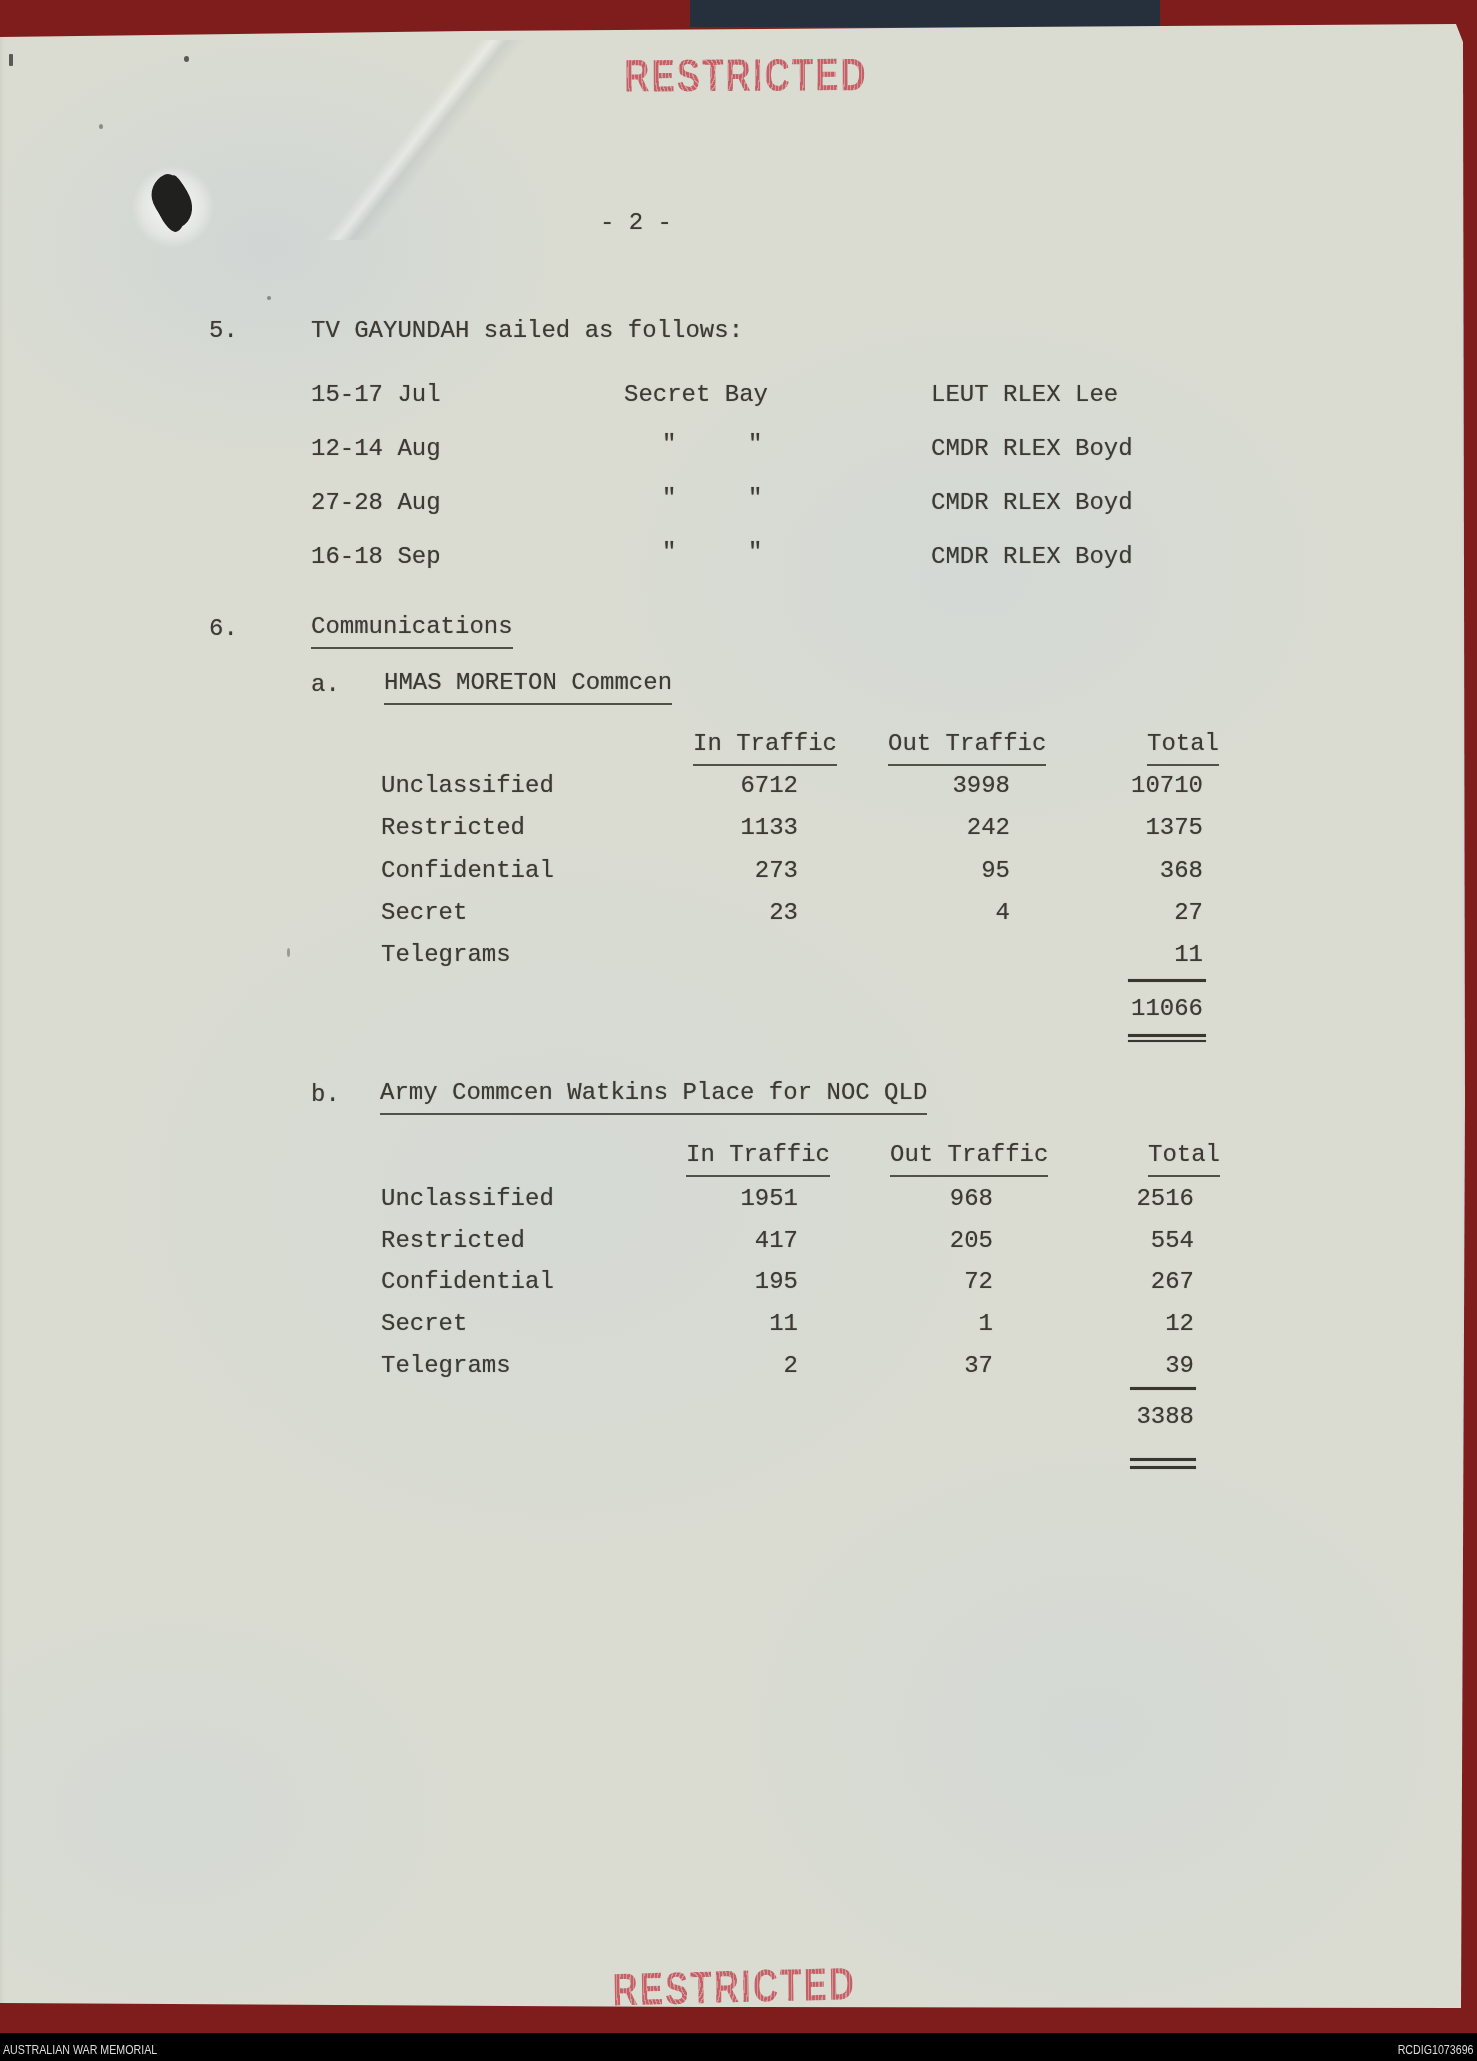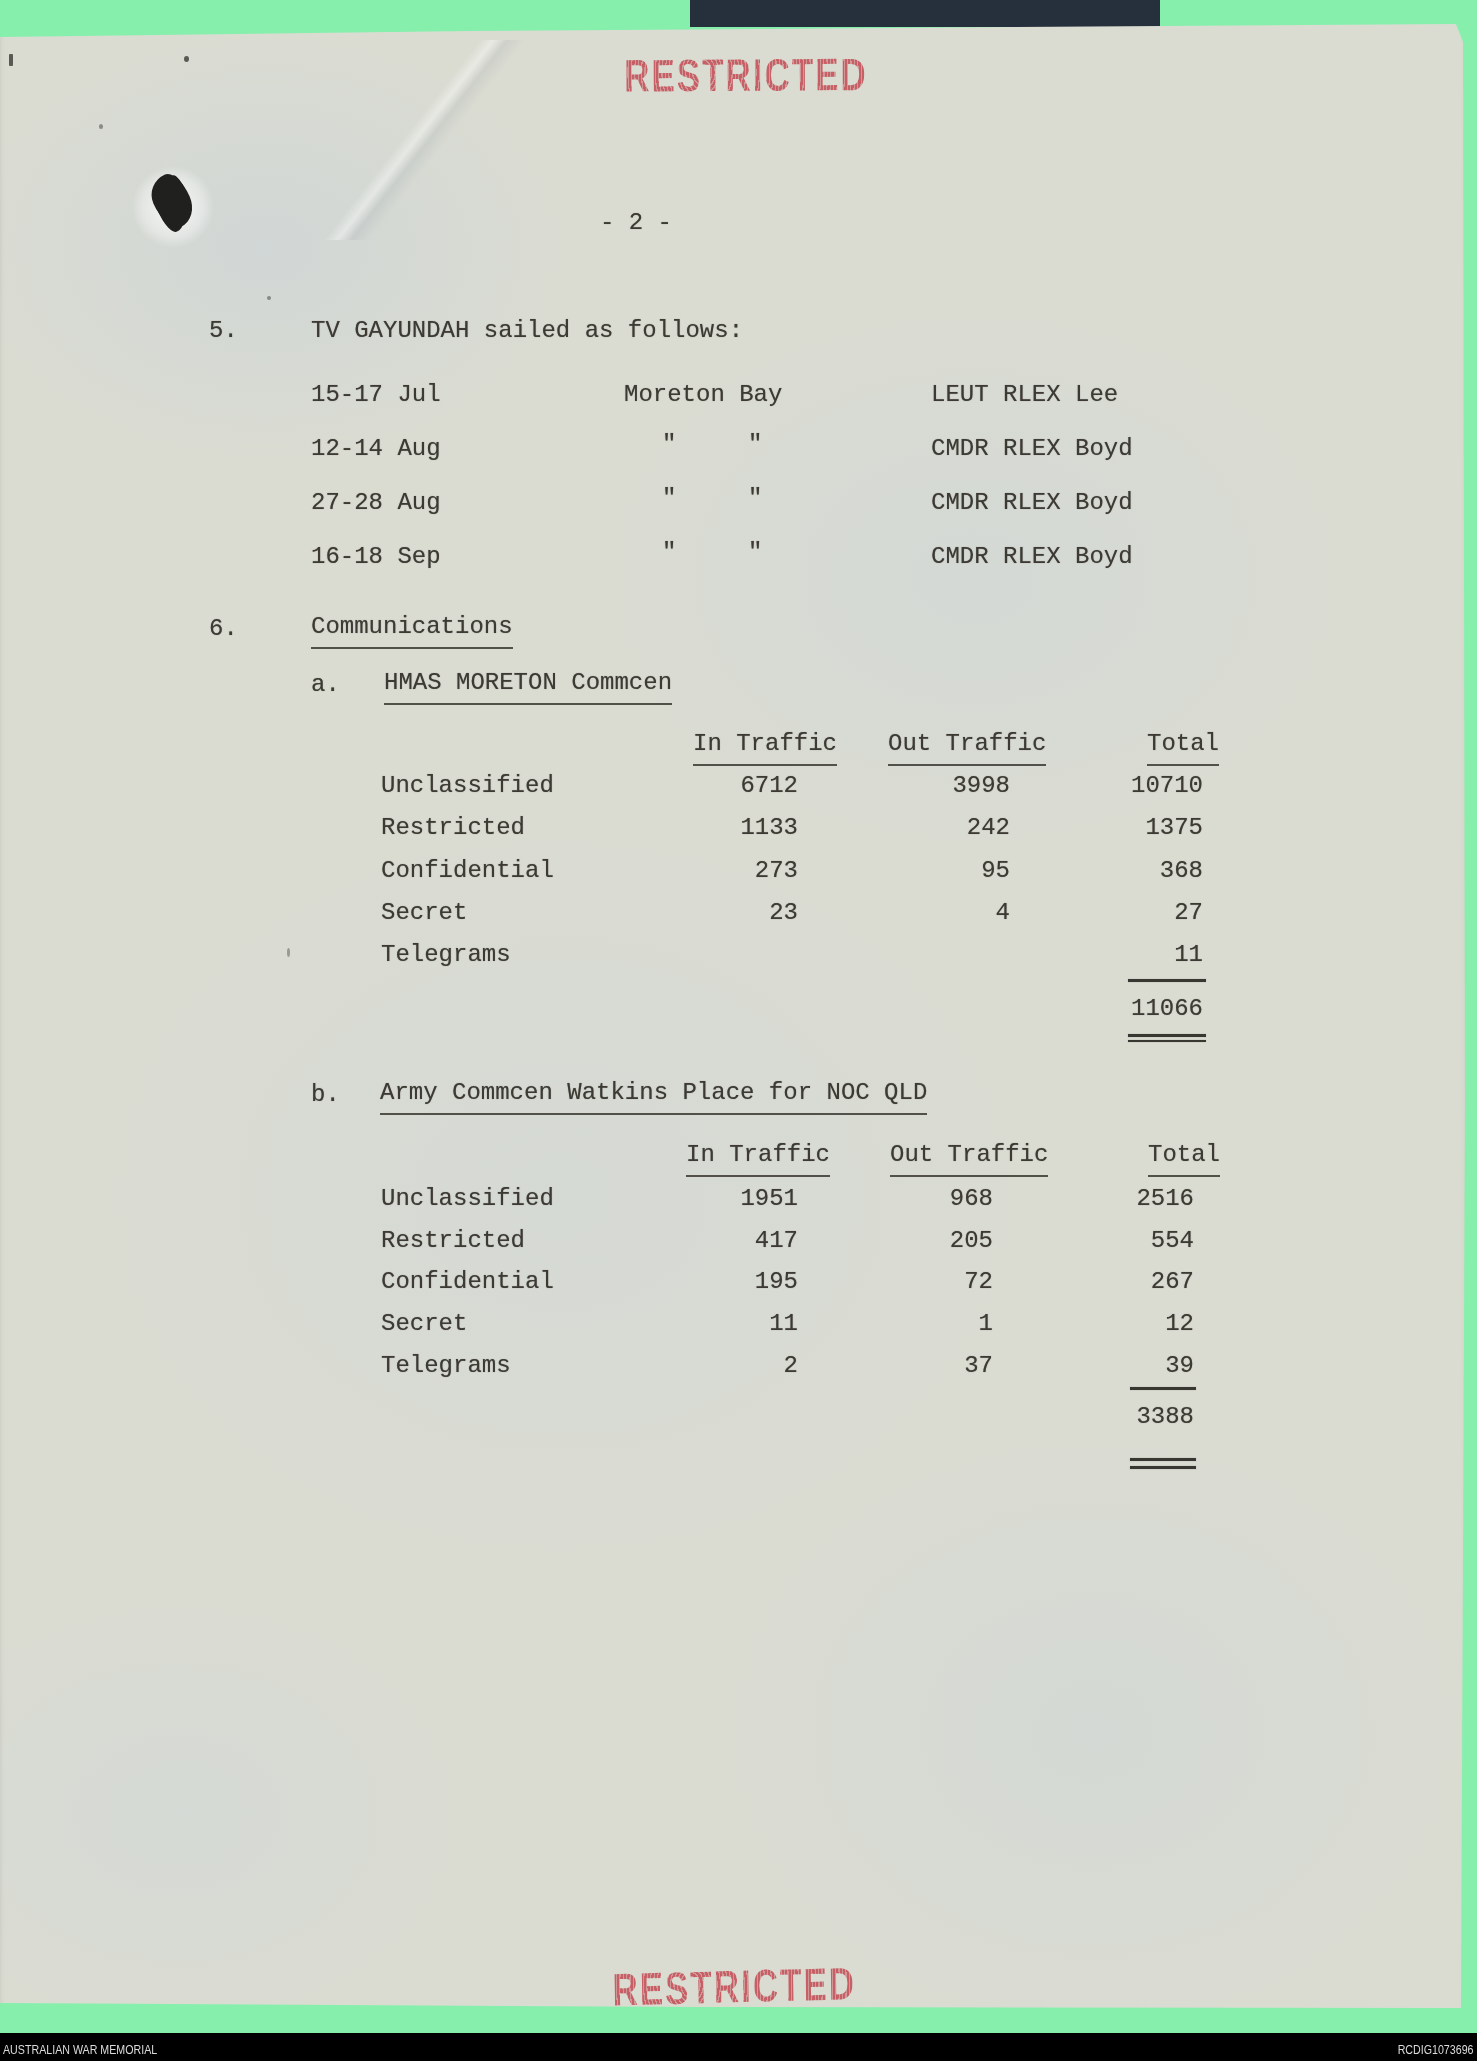--- a/index.html
+++ b/index.html
@@ -1,18 +1,18 @@
 <!DOCTYPE html>
 <html><head>
 <meta charset="utf-8">
 <style>
   html,body { margin:0; padding:0; background:#000; }
   .scan {
     position:relative; width:1477px; height:2061px;
-    background:#86efac; overflow:hidden;
+    background:#7f1d1d; overflow:hidden;
     font-family:"Liberation Mono", monospace;
   }
   .strip-navy { position:absolute; left:690px; top:0; width:470px; height:27px; background:#262f3c; }
   .paper {
     position:absolute; left:0; top:0; width:1477px; height:2061px;
     background:
       radial-gradient(420px 300px at 18% 12%, rgba(193,205,218,.38), transparent 70%),
       radial-gradient(520px 380px at 66% 28%, rgba(197,209,220,.30), transparent 70%),
       radial-gradient(650px 520px at 38% 58%, rgba(200,210,219,.26), transparent 70%),
       radial-gradient(520px 420px at 74% 84%, rgba(198,209,218,.30), transparent 70%),
@@ -81,21 +81,21 @@
 
     <div class="stamp stamp-top">RESTRICTED</div>
 
     <div class="t" style="left:600px;top:210px;">- 2 -</div>
 
     <div class="t" style="left:209px;top:318px;">5.</div>
     <div class="t" style="left:311px;top:318px;">TV GAYUNDAH sailed as follows:</div>
 
     <div>
       <div class="t" style="left:311px;top:382px;">15-17 Jul</div>
-      <div class="t" style="left:624px;top:382px;">Moreton Bay</div>
+      <div class="t" style="left:624px;top:382px;">Secret Bay</div>
       <div class="t" style="left:931px;top:382px;">LEUT RLEX Lee</div>
     </div>
     <div>
       <div class="t" style="left:311px;top:436px;">12-14 Aug</div>
       <div class="t" style="left:662px;top:432px;">"</div>
       <div class="t" style="left:748px;top:432px;">"</div>
       <div class="t" style="left:931px;top:436px;">CMDR RLEX Boyd</div>
     </div>
     <div>
       <div class="t" style="left:311px;top:490px;">27-28 Aug</div>

